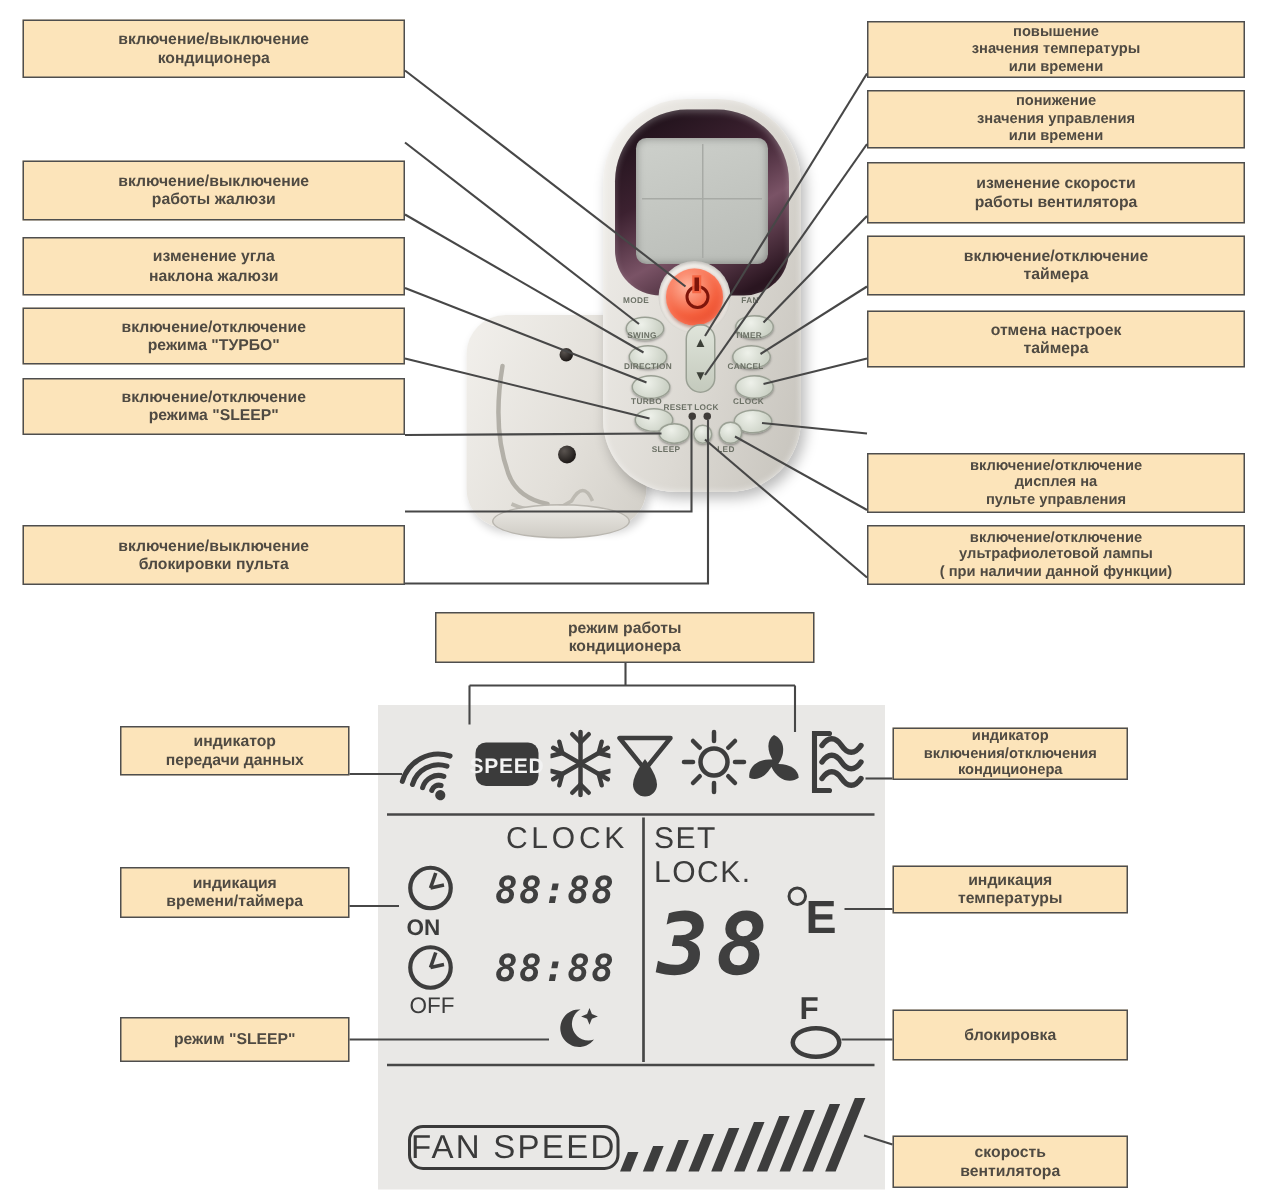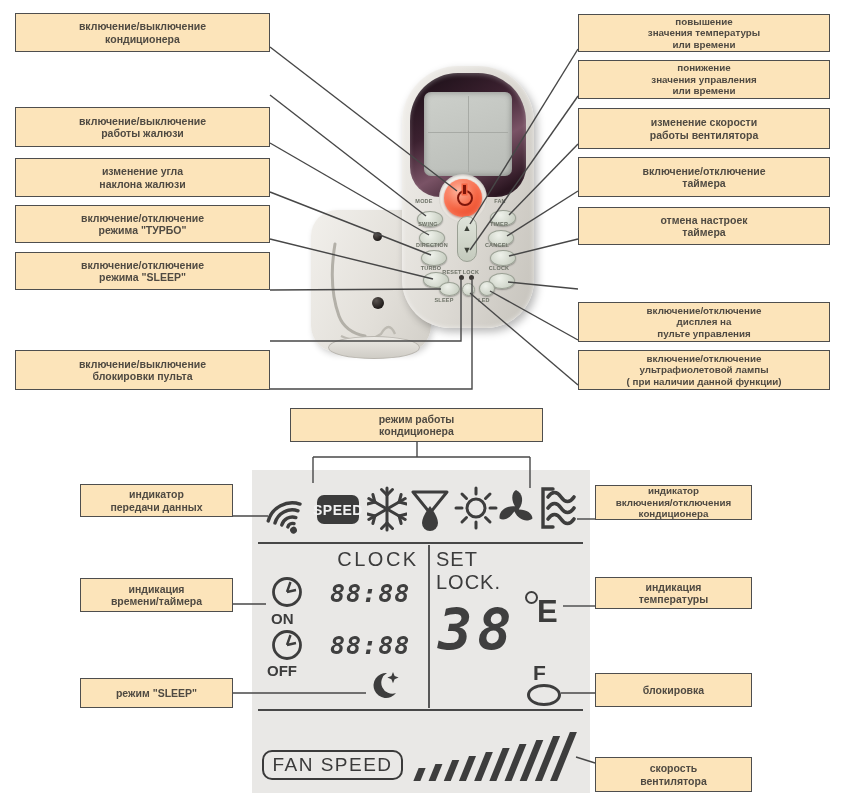--- a/index.html
+++ b/index.html
@@ -51,23 +51,23 @@
   
   #panel{position:absolute;left:252px;top:470px;width:338px;height:323px;background:#e9e8e6;z-index:1;}
   #auto-badge{position:absolute;left:317px;top:495px;width:42px;height:29px;background:#3b3b3b;border-radius:7px;
         color:#f2f2f2;font-weight:bold;font-size:14px;display:flex;align-items:center;justify-content:center;
         letter-spacing:.5px;z-index:2;}
   .lcdtext{position:absolute;z-index:2;color:#3c3c3c;}
   .seg{font-family:"DejaVu Sans Mono",monospace;font-weight:bold;font-style:italic;color:#3f3f3f;}
   .licon{position:absolute;z-index:2;}
   #deg{position:absolute;left:525px;top:591px;width:9px;height:9px;border:2.6px solid #3d3d3d;border-radius:50%;z-index:2;}
   #keyring{position:absolute;left:527px;top:684px;width:34px;height:22px;border:3px solid #3d3d3d;border-radius:50%;z-index:2;box-sizing:border-box;}
-  #fanspeed-box{position:absolute;left:262px;top:750px;width:141px;height:30px;border:2.6px solid #3a3a3a;
+  #fanspeed-box{position:absolute;left:272px;top:750px;width:141px;height:30px;border:2.6px solid #3a3a3a;
         border-radius:10px;display:flex;align-items:center;justify-content:center;z-index:2;
-        font-size:19px;letter-spacing:1.5px;color:#3a3a3a;font-weight:500;box-sizing:border-box;}
+        font-size:22px;letter-spacing:1.5px;color:#3a3a3a;font-weight:500;box-sizing:border-box;}
   #fsbars{position:absolute;left:416px;top:731px;width:170px;height:50px;display:flex;align-items:flex-end;gap:9px;z-index:2;}
   .fsbar{width:7px;background:#3d3d3d;transform:skewX(-22deg);}
 </style>
 </head>
 <body>
 
 <div id="stage">
 
   <svg id="wires" width="847" height="800" viewBox="0 0 847 800">
     <g stroke="#474747" stroke-width="1.4" fill="none">
@@ -233,21 +233,21 @@
     <line x1="19" y1="16" x2="28" y2="14" stroke="#3d3d3d" stroke-width="2.4"></line>
   </svg>
   <div class="lcdtext" style="left:271px;top:610px;width:36px;font-weight:bold;font-size:15px">ON</div>
   <div class="seg lcdtext" style="left:330px;top:579px;font-size:25px;letter-spacing:1px">88:88</div>
 
   <svg class="licon" style="left:268px;top:629px" width="38" height="34">
     <circle cx="19" cy="16" r="13.5" fill="none" stroke="#3d3d3d" stroke-width="2.8"></circle>
     <line x1="19" y1="16" x2="22.5" y2="6" stroke="#3d3d3d" stroke-width="2.4"></line>
     <line x1="19" y1="16" x2="28" y2="14" stroke="#3d3d3d" stroke-width="2.4"></line>
   </svg>
-  <div class="lcdtext" style="left:267px;top:662px;width:42px;font-weight:bold;font-size:15px">OFF</div>
+  <div class="lcdtext" style="left:267px;top:662px;width:42px;text-align:center;font-weight:normal;font-size:15px">OFF</div>
   <div class="seg lcdtext" style="left:330px;top:631px;font-size:25px;letter-spacing:1px">88:88</div>
 
   <svg class="licon" style="left:368px;top:670px" width="34" height="32">
     <path d="M19 3 A12.5 12.5 0 1 0 28 23 A11 11 0 0 1 19 3 Z" fill="#3d3d3d"></path>
     <path d="M25 2 l1.6 4 4 1.6 -4 1.6 -1.6 4 -1.6 -4 -4 -1.6 4 -1.6 Z" fill="#3d3d3d"></path>
   </svg>
 
   <div class="seg lcdtext" style="left:438px;top:597px;font-size:57px;letter-spacing:5px">38</div>
   <div id="deg"></div>
   <div class="lcdtext" style="left:537px;top:594px;font-size:31px;font-weight:bold">E</div>

